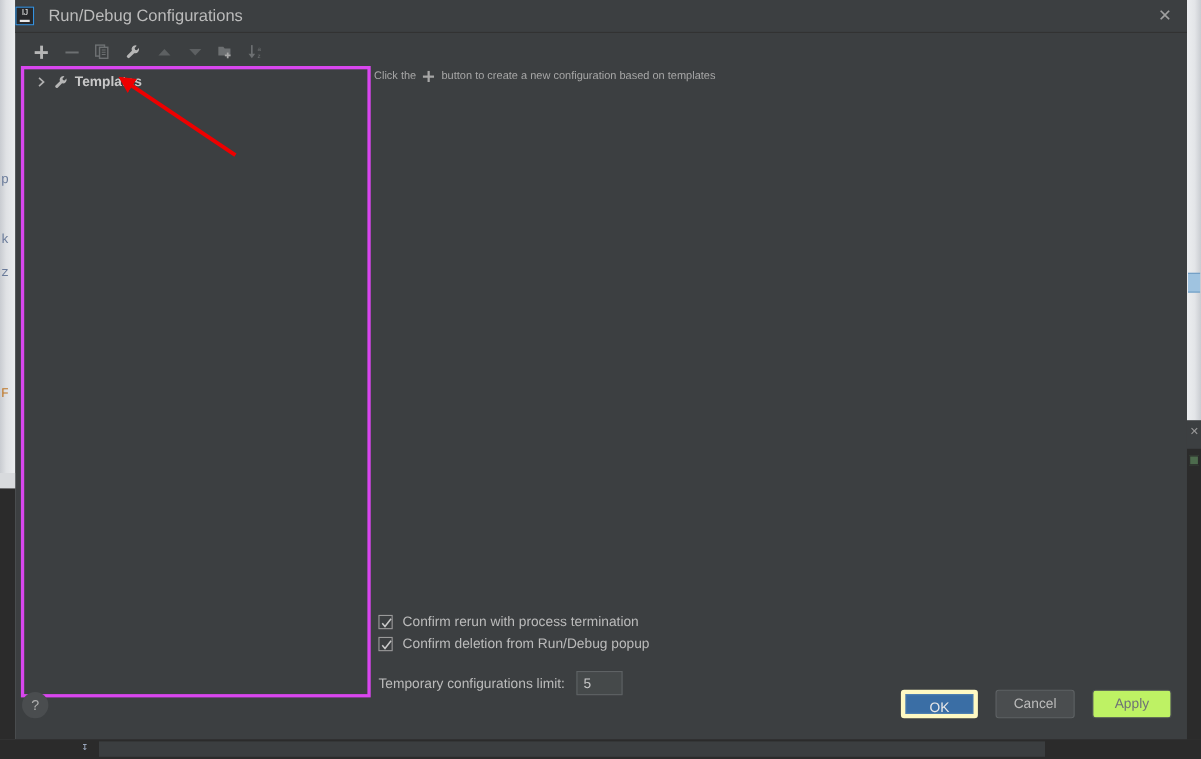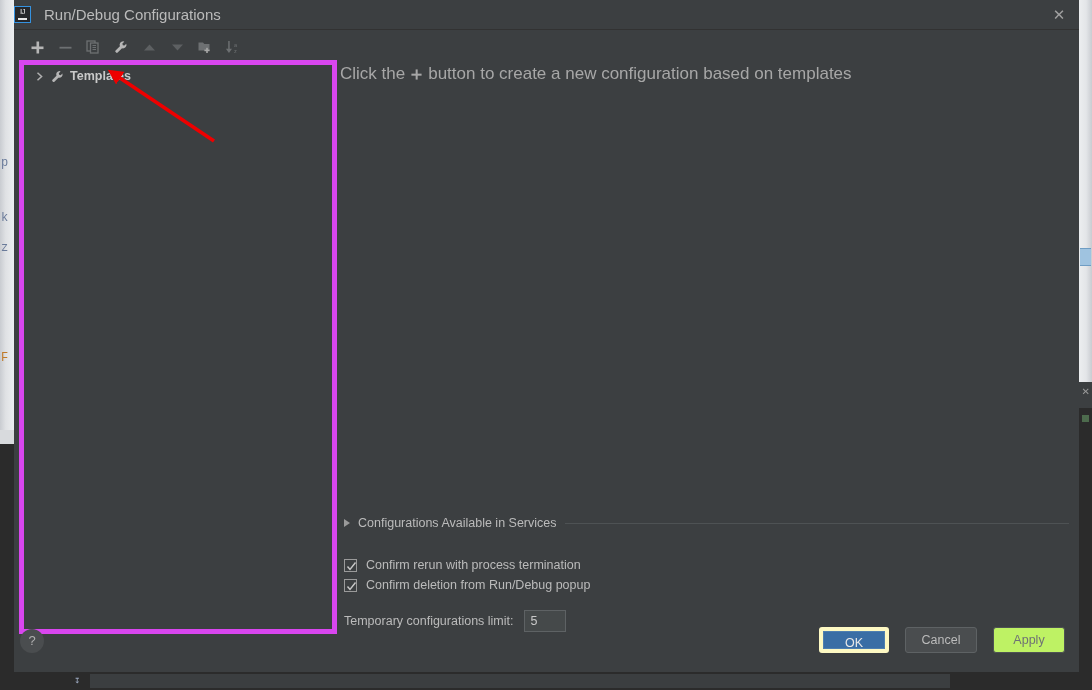--- a/index.html
+++ b/index.html
@@ -101,36 +101,36 @@
   }
   .tb-btn {
     width: 26px; height: 24px; display: flex; align-items: center; justify-content: center;
     cursor: pointer;
   }
   .tb-btn svg { display: block; }
 
   
   .tree-panel {
     position: absolute; left: 5px; top: 60px; width: 318px; height: 574px;
-    background: #3c3f41; border: 5px solid #d946ef;
+    background: #3c3f41; border: 3px solid #d946ef;
   }
   .tree-row {
     display: flex; align-items: center; height: 22px; padding-left: 10px;
     gap: 6px; cursor: pointer;
   }
   .tree-chevron { width: 11px; height: 11px; display: block; }
   .tree-label {
     font-size: 12.5px; color: #c9c9c9; font-weight: bold;
   }
 
   
   .hint-row {
     position: absolute; left: 326px; top: 64px;
     display: flex; align-items: center; gap: 6px;
-    font-size: 17px; color: #a7a7a7; white-space: nowrap;
+    font-size: 10px; color: #a7a7a7; white-space: nowrap;
   }
 
   .collapsible-row {
     position: absolute; left: 330px; top: 516px; right: 10px;
     display: flex; align-items: center; gap: 8px; cursor: pointer;
   }
   .tri-right {
     width: 0; height: 0; border-left: 6px solid #9a9a9a;
     border-top: 4.5px solid transparent; border-bottom: 4.5px solid transparent;
   }
@@ -300,25 +300,20 @@
 
     <div class="hint-row">
       <span>Click the</span>
       <svg width="11" height="11" viewBox="0 0 13 13">
         <rect x="5.5" y="0.5" width="2.4" height="12" fill="#a7a7a7"></rect>
         <rect x="0.5" y="5.5" width="12" height="2.4" fill="#a7a7a7"></rect>
       </svg>
       <span>button to create a new configuration based on templates</span>
     </div>
 
-    <div class="collapsible-row">
-      <span class="tri-right"></span>
-      <span class="collapsible-label">Configurations Available in Services</span>
-      <span class="collapsible-rule"></span>
-    </div>
 
     <div class="check-row" style="top:578px">
       <span class="checkbox">
         <svg width="11" height="11" viewBox="0 0 11 11">
           <polyline points="1.5,5.5 4,8.5 9.5,1.5" fill="none" stroke="#c9c9c9" stroke-width="1.4"></polyline>
         </svg>
       </span>
       <span class="check-label">Confirm deletion from Run/Debug popup</span>
     </div>
 

